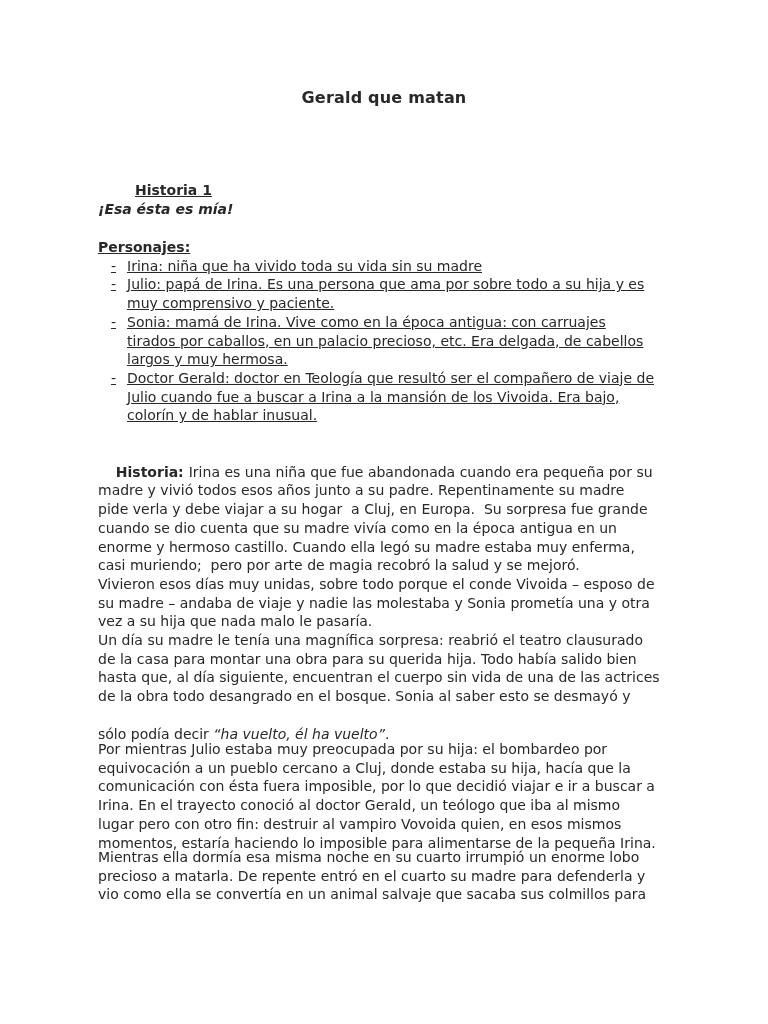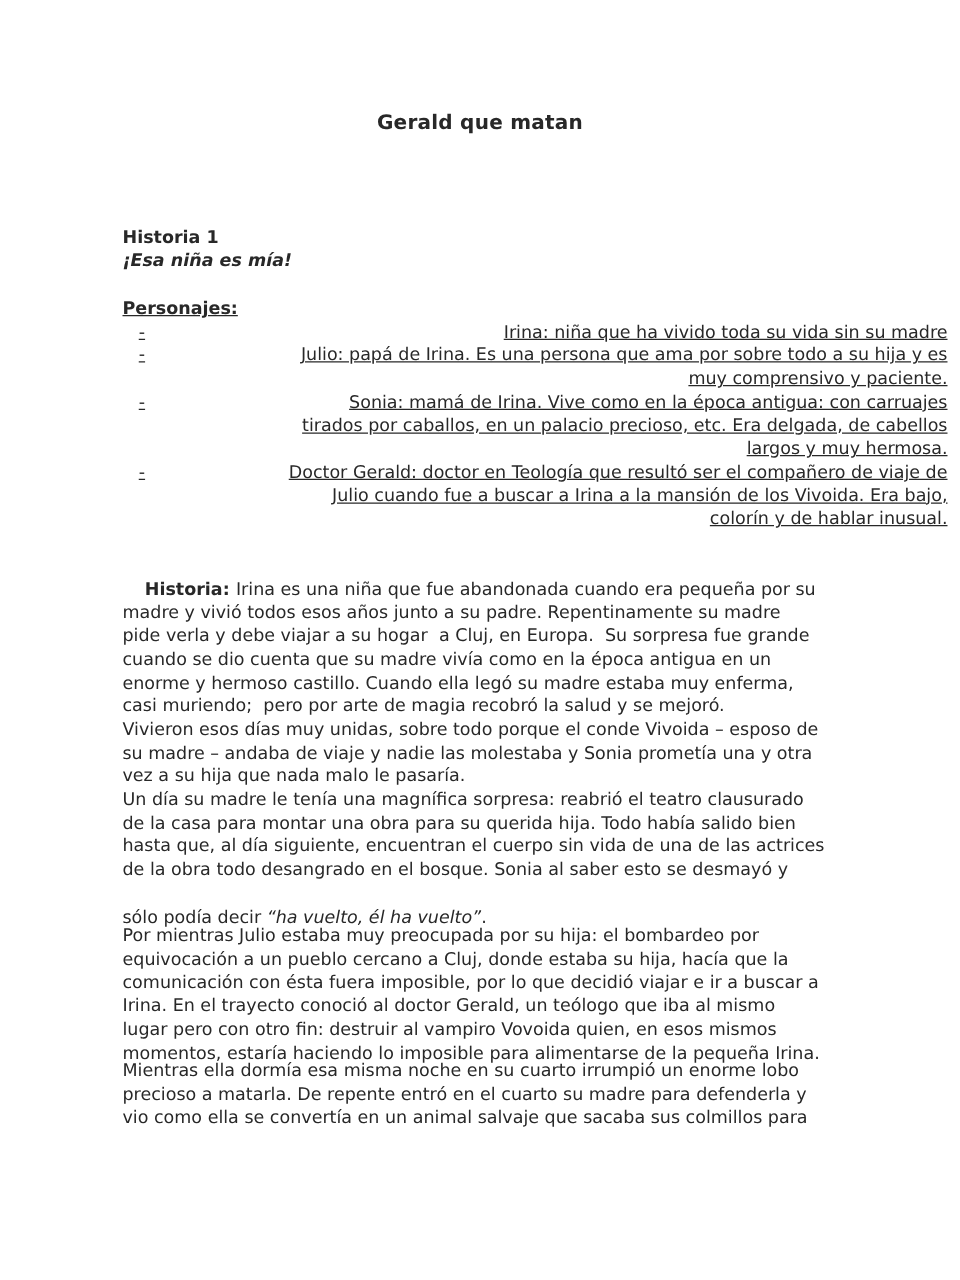--- a/index.html
+++ b/index.html
@@ -38,20 +38,22 @@
   }
   .block {
     position: absolute;
     left: 98px;
     width: 660px;
   }
   .pre { white-space: pre-wrap; }
   .heading-block { top: 181px; }
   .h-title {
     font-weight: bold;
+    text-decoration: underline;
+    margin-left: 37px;
   }
   .h-sub {
     font-weight: bold;
     font-style: italic;
   }
   .personajes-block { top: 238px; text-decoration: underline; }
   .bold-label { font-weight: bold; }
   .inline-label { font-weight: bold; margin-right: 5px; }
   .bullet {
     display: flex;
@@ -59,39 +61,38 @@
   }
   .dash {
     width: 29px;
     padding-left: 13px;
     box-sizing: border-box;
     flex: 0 0 29px;
   }
   .btext {
     white-space: pre-wrap;
     flex: 1 1 auto;
-    text-align: right;
   }
   .story-p1 { top: 444px; }
   .story-p2 { top: 740px; }
   .story-p3 { top: 848px; }
   .quote { font-style: italic; text-align: center; }
 </style>
 </head>
 <body>
 
 <div class="page">
 
   <div class="titleblock">
     <div class="doc-title">Gerald que matan</div>
   </div>
 
   <div class="block heading-block">
     <div class="h-title">Historia 1</div>
-    <div class="h-sub">¡Esa niña es mía!</div>
+    <div class="h-sub">¡Esa ésta es mía!</div>
   </div>
 
   <div class="block personajes-block">
     <div class="bold-label">Personajes:</div>
     <div>
       <div class="bullet">
         <span class="dash">-</span>
         <span class="btext">Irina: niña que ha vivido toda su vida sin su madre</span>
       </div>
       <div class="bullet">

